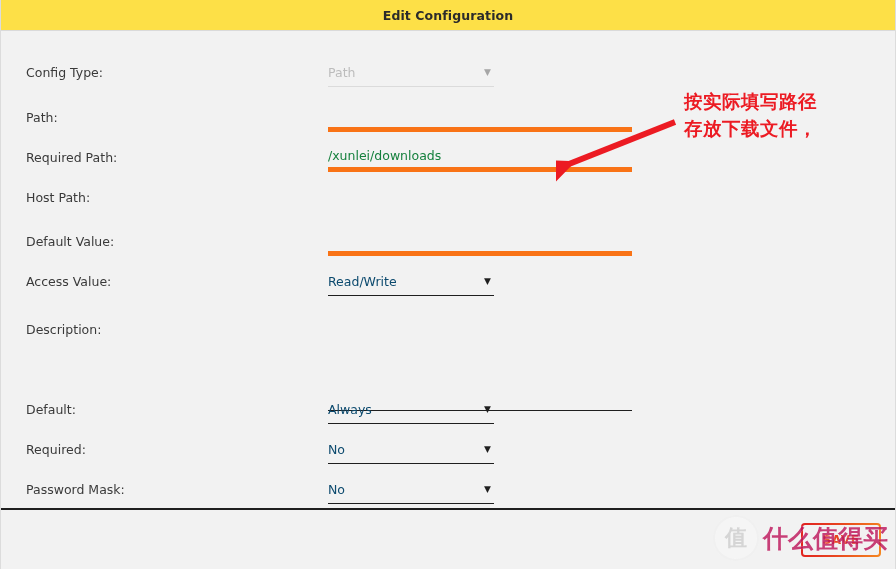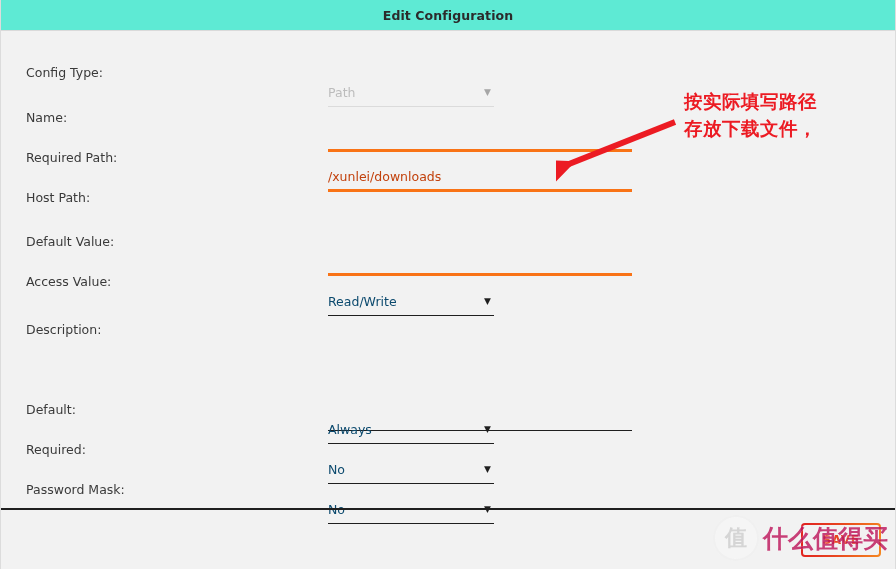--- a/index.html
+++ b/index.html
@@ -20,21 +20,21 @@
     position: absolute;
     inset: 0;
     background: #f2f2f2;
     border-left: 1px solid #dcdcdc;
     border-right: 1px solid #dcdcdc;
     box-sizing: border-box;
   }
 
   .titlebar {
     height: 30px;
-    background: #5eead4;
+    background: #fde047;
     border-bottom: 1px solid #dadada;
     display: flex;
     align-items: center;
     justify-content: center;
   }
   .titlebar-text {
     font-size: 12.5px;
     color: #2b2b2b;
     font-weight: bold;
     letter-spacing: 0.1px;
@@ -59,33 +59,32 @@
     font-size: 12.5px;
     color: #3a3a3a;
     line-height: 18px;
     white-space: nowrap;
   }
 
   .control {
     position: absolute;
     left: 327px;
     top: 0;
-    margin-top: 20px;
   }
 
   
   .txt {
     width: 304px;
     border: none;
-    border-bottom: 3px solid #f97316;
+    border-bottom: 5px solid #f97316;
     background: transparent;
     outline: none;
     font-family: "DejaVu Sans", sans-serif;
     font-size: 12.5px;
-    color: #c2410c;
+    color: #15803d;
     padding: 0 0 5px 0;
     box-sizing: border-box;
     height: 23px;
     display: block;
   }
 
   
   .sel-wrap {
     position: relative;
     width: 166px;
@@ -258,21 +257,21 @@
       <div class="row" style="top: 33px;">
         <div class="label">Config Type:</div>
         <div class="control">
           <div class="sel-wrap disabled">
             <select class="sel" disabled=""><option>Path</option><option>Variable</option><option>Device</option><option>Label</option></select>
             <span class="caret">▼</span>
           </div>
         </div>
       </div>
       <div class="row" style="top: 78px;">
-        <div class="label">Name:</div>
+        <div class="label">Path:</div>
         <div class="control">
           <input type="text" class="txt" style="">
         </div>
       </div>
       <div class="row" style="top: 118px;">
         <div class="label">Required Path:</div>
         <div class="control">
           <input type="text" class="txt" value="/xunlei/downloads" style="">
         </div>
       </div>

